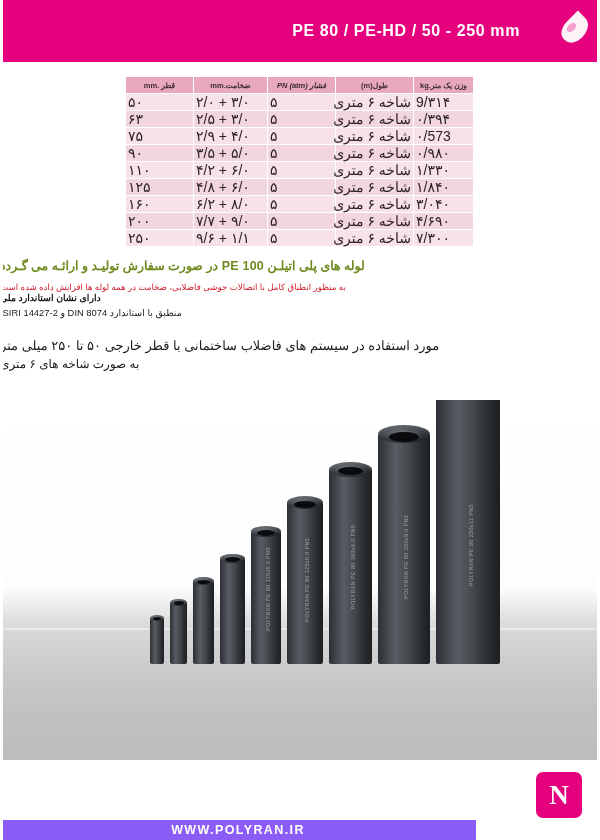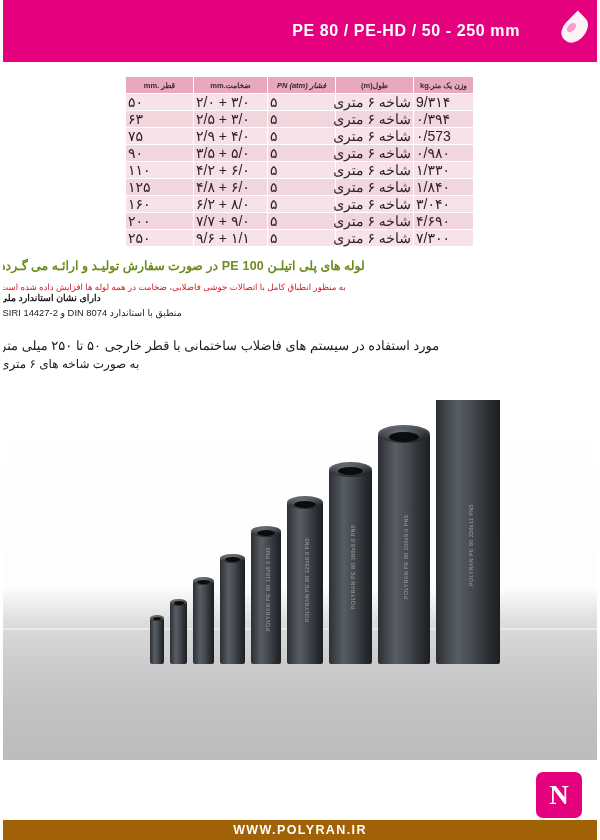--- a/index.html
+++ b/index.html
@@ -255,22 +255,22 @@
     font-size: 27px;
     font-weight: bold;
     display: flex;
     align-items: center;
     justify-content: center;
     font-family: "Liberation Serif", serif;
   }
   .site-bar {
     position: absolute;
     left: 0; bottom: 0;
-    width: 600px; height: 20px;
-    background: #a16207;
+    width: 476px; height: 20px;
+    background: #8b5cf6;
     color: #ffffff;
     font-size: 12.5px;
     font-weight: bold;
     display: flex;
     align-items: center;
     justify-content: center;
     letter-spacing: 1.4px;
     direction: ltr;
   }
   .page-edge-l, .page-edge-r {

